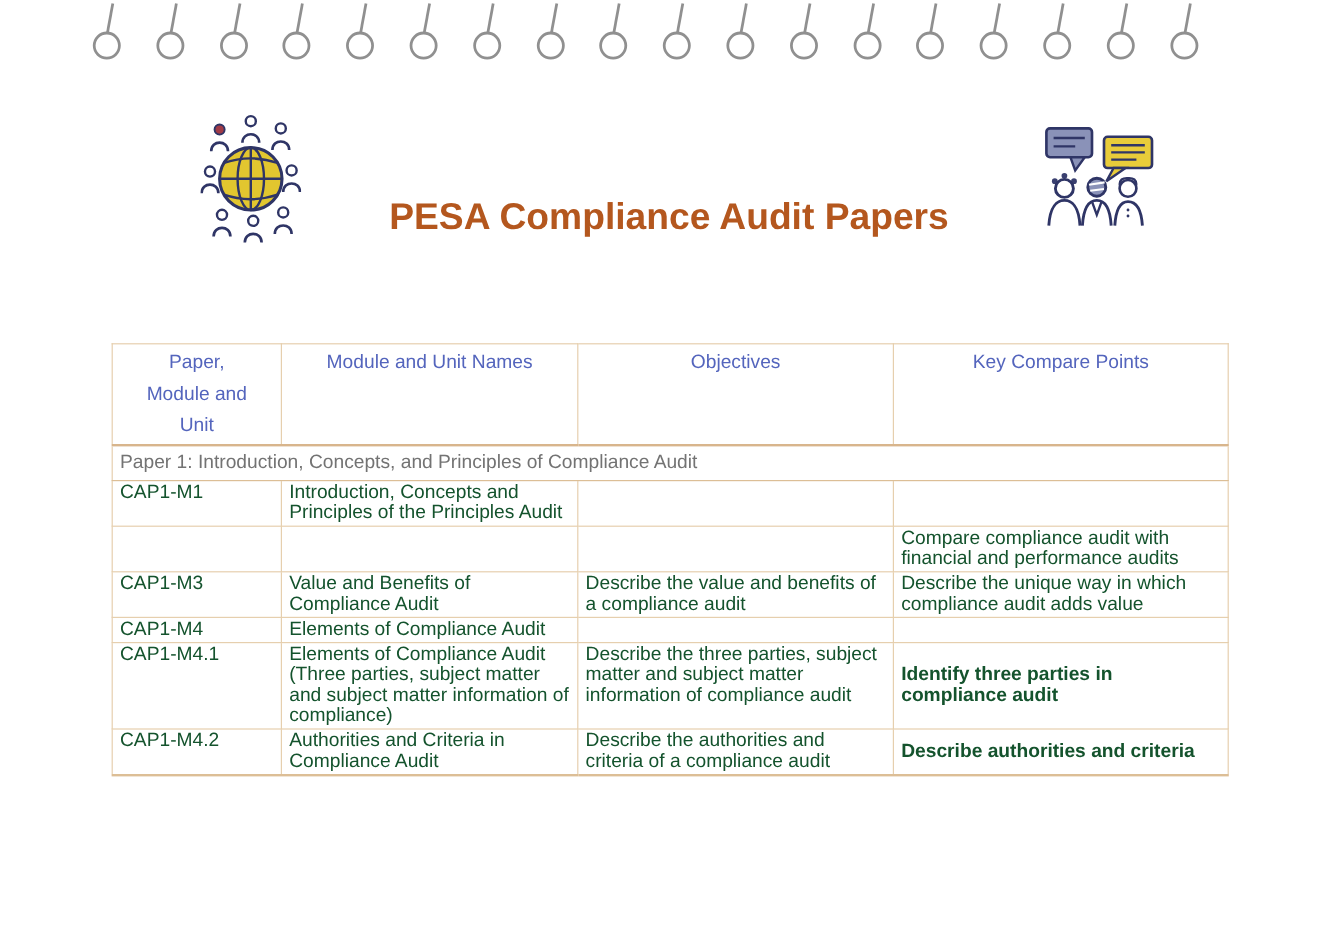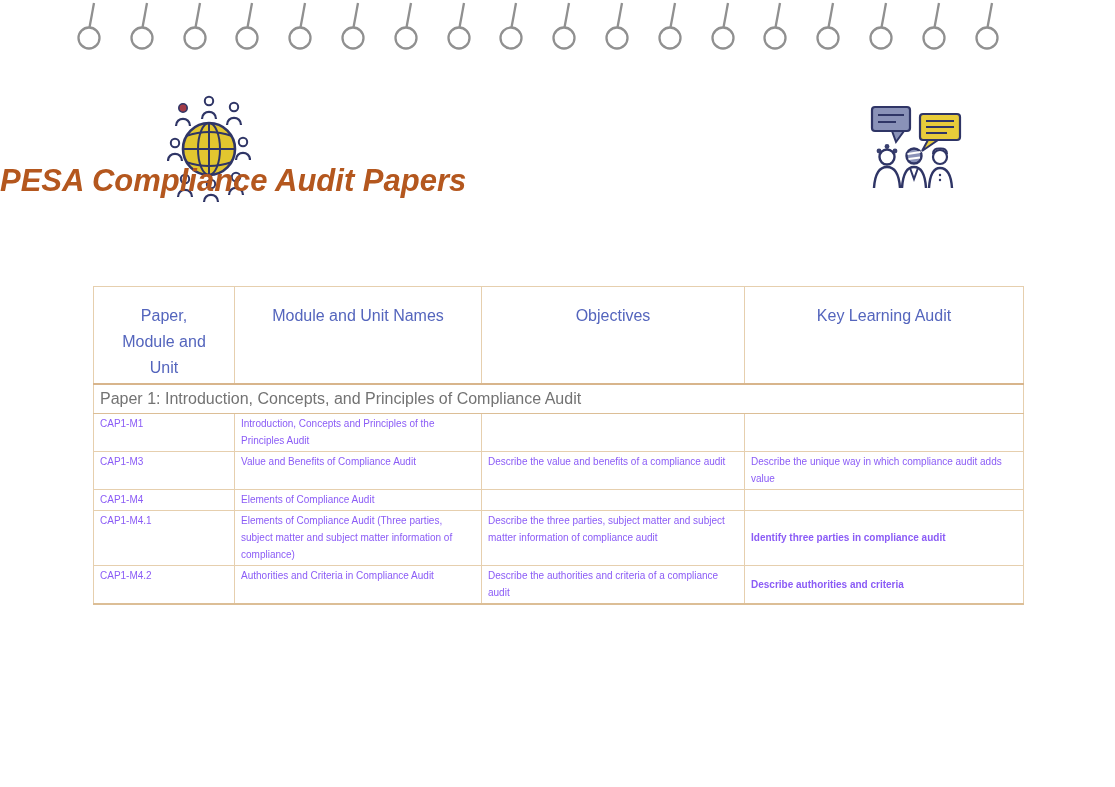--- a/index.html
+++ b/index.html
@@ -15,25 +15,25 @@
     position: absolute;
     top: 0; left: 0;
   }
   .left-icon { position: absolute; left: 167px; top: 95px; }
   .right-icon { position: absolute; left: 866px; top: 101px; }
   .page-title {
     position: absolute;
     top: 163px; left: 0;
     width: 100%;
     margin: 0;
+    text-align: center;
     font-size: 31px;
     font-weight: bold;
     color: #B4571E;
     letter-spacing: 0px;
-    font-style: italic;
   }
   table.doc-table {
     position: absolute;
     left: 93px; top: 286px;
     width: 930px;
     border-collapse: collapse;
     table-layout: fixed;
   }
   .doc-table th, .doc-table td {
     border: 1px solid #E6CFAE;
@@ -41,38 +41,38 @@
     vertical-align: top;
     overflow: hidden;
   }
   .doc-table thead th {
     color: #5465BD;
     font-weight: normal;
     font-size: 16px;
     line-height: 26px;
     text-align: center;
     height: 75px;
-    padding-top: 16px;
+    padding-top: 3px;
     border-bottom: 2px solid #D8B58C;
   }
   .doc-table thead th .force-wrap {
     display: inline-block;
     max-width: 88px;
   }
   .doc-table tr.section-row td {
     color: #737373;
     font-size: 16px;
     line-height: 22px;
     padding: 3px 6px;
     border-top: 2px solid #D8B58C;
     border-bottom: 1px solid #DCBE96;
   }
   .doc-table tbody td {
-    color: #8b5cf6;
-    font-size: 10px;
+    color: #14532d;
+    font-size: 16px;
     line-height: 17px;
   }
   .doc-table tr.r36 { height: 36px; }
   .doc-table tr.r37 { height: 37px; margin-left: 38px; }
   .doc-table tr.r19 { height: 19px; margin-top: 41px; }
   .doc-table tr.r55 { height: 55px; }
   .doc-table tr.r35 { height: 35px; margin-top: 40px; }
   .doc-table td.mid { vertical-align: middle; font-weight: bold; }
   .doc-table tr.last-row td { border-bottom: 2px solid #DCBE96; }
 </style>
@@ -185,32 +185,38 @@
       <col style="width:141px">
       <col style="width:247px">
       <col style="width:263px">
       <col style="width:279px">
     </colgroup>
     <thead>
       <tr>
         <th><span class="force-wrap">Paper, Module and Unit</span></th>
         <th>Module and Unit Names</th>
         <th>Objectives</th>
-        <th>Key Learning Audit</th>
+        <th>Key Compare Points</th>
       </tr>
     </thead>
     <tbody>
       <tr class="section-row">
         <td colspan="4">Paper 1: Introduction, Concepts, and Principles of Compliance Audit</td>
       </tr>
       <tr class="r36">
         <td>CAP1-M1</td>
         <td>Introduction, Concepts and Principles of the Principles Audit</td>
         <td></td>
         <td></td>
+      </tr>
+      <tr class="r36">
+        <td></td>
+        <td></td>
+        <td></td>
+        <td>Compare compliance audit with financial and performance audits</td>
       </tr>
       <tr class="r37">
         <td>CAP1-M3</td>
         <td>Value and Benefits of Compliance Audit</td>
         <td>Describe the value and benefits of a compliance audit</td>
         <td>Describe the unique way in which compliance audit adds value</td>
       </tr>
       <tr class="r19">
         <td>CAP1-M4</td>
         <td>Elements of Compliance Audit</td>

